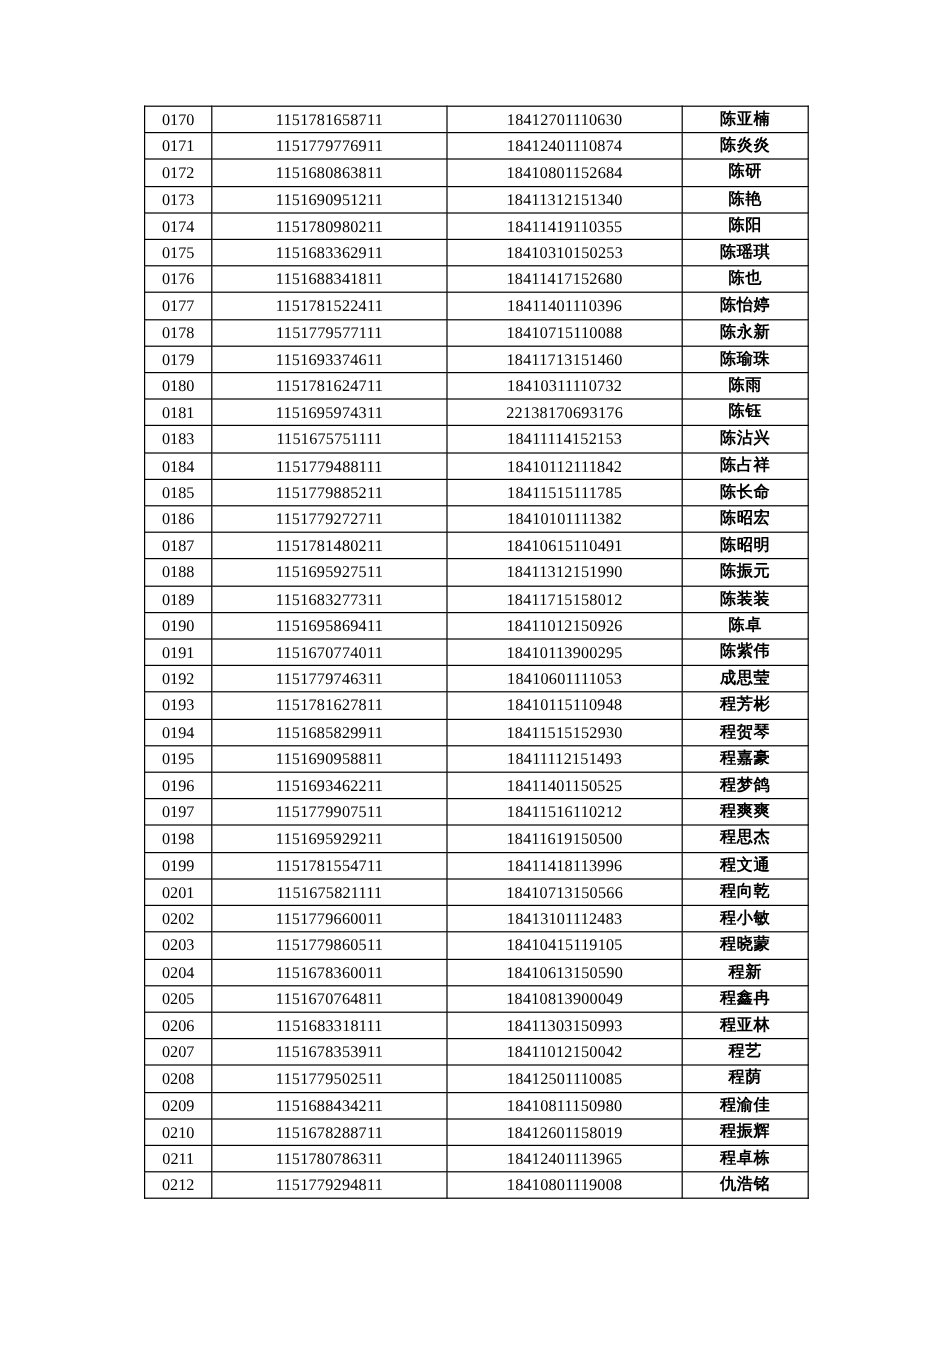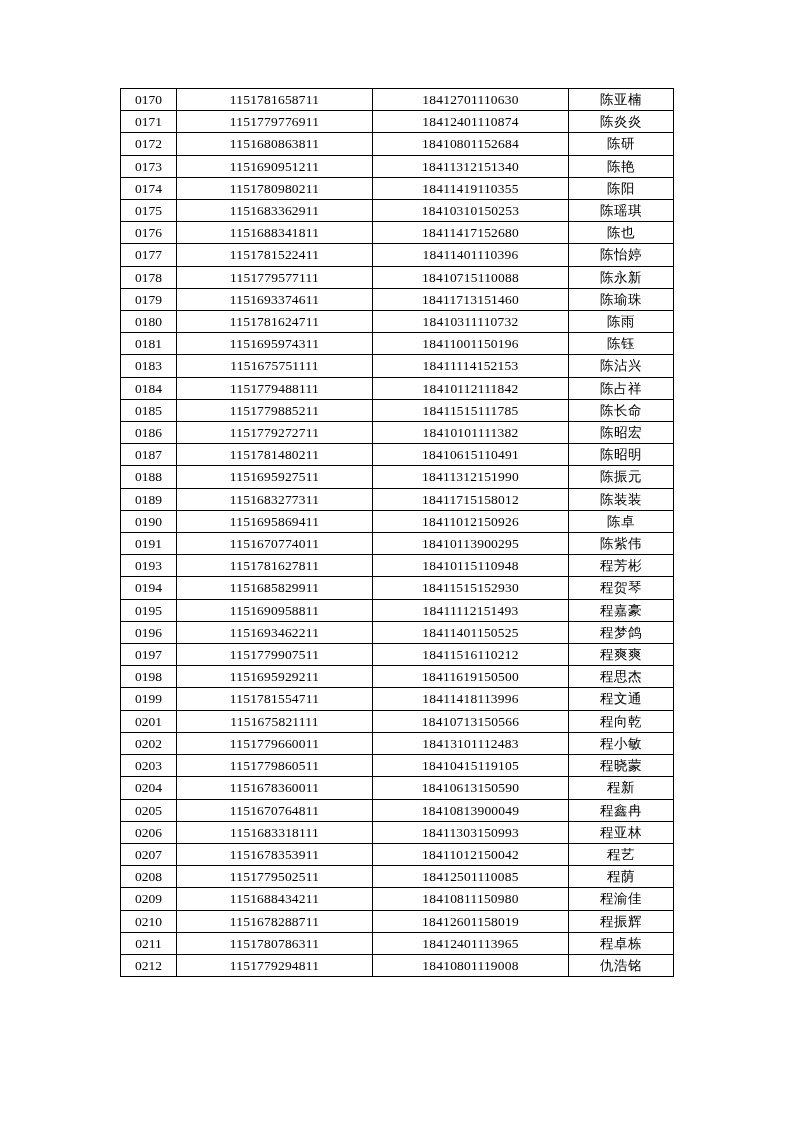--- a/index.html
+++ b/index.html
@@ -41,20 +41,21 @@
   col.c-id { width: 196px; }
   col.c-name { width: 105px; }
 
   td.seq { font-size: 13.5px; }
   td.exam { font-size: 14px; letter-spacing: 0.2px; margin-top: 28px; }
   td.idnum { font-size: 14px; letter-spacing: 0.2px; }
   td.name {
     font-family: "DejaVu Sans", "Liberation Sans", sans-serif;
     font-size: 13.5px;
     letter-spacing: 0.5px;
+    font-weight: bold;
   }
 </style>
 </head>
 <body>
 
 <div class="page">
   <table class="roster">
     <colgroup>
       <col class="c-seq">
       <col class="c-exam">
@@ -124,21 +125,21 @@
         </tr>
         <tr>
           <td class="seq">0180</td>
           <td class="exam">1151781624711</td>
           <td class="idnum">18410311110732</td>
           <td class="name">陈雨</td>
         </tr>
         <tr>
           <td class="seq">0181</td>
           <td class="exam">1151695974311</td>
-          <td class="idnum">18411001150196</td>
+          <td class="idnum">22138170693176</td>
           <td class="name">陈钰</td>
         </tr>
         <tr>
           <td class="seq">0183</td>
           <td class="exam">1151675751111</td>
           <td class="idnum">18411114152153</td>
           <td class="name">陈沾兴</td>
         </tr>
         <tr>
           <td class="seq">0184</td>
@@ -180,20 +181,26 @@
           <td class="seq">0190</td>
           <td class="exam">1151695869411</td>
           <td class="idnum">18411012150926</td>
           <td class="name">陈卓</td>
         </tr>
         <tr>
           <td class="seq">0191</td>
           <td class="exam">1151670774011</td>
           <td class="idnum">18410113900295</td>
           <td class="name">陈紫伟</td>
+        </tr>
+        <tr>
+          <td class="seq">0192</td>
+          <td class="exam">1151779746311</td>
+          <td class="idnum">18410601111053</td>
+          <td class="name">成思莹</td>
         </tr>
         <tr>
           <td class="seq">0193</td>
           <td class="exam">1151781627811</td>
           <td class="idnum">18410115110948</td>
           <td class="name">程芳彬</td>
         </tr>
         <tr>
           <td class="seq">0194</td>
           <td class="exam">1151685829911</td>

